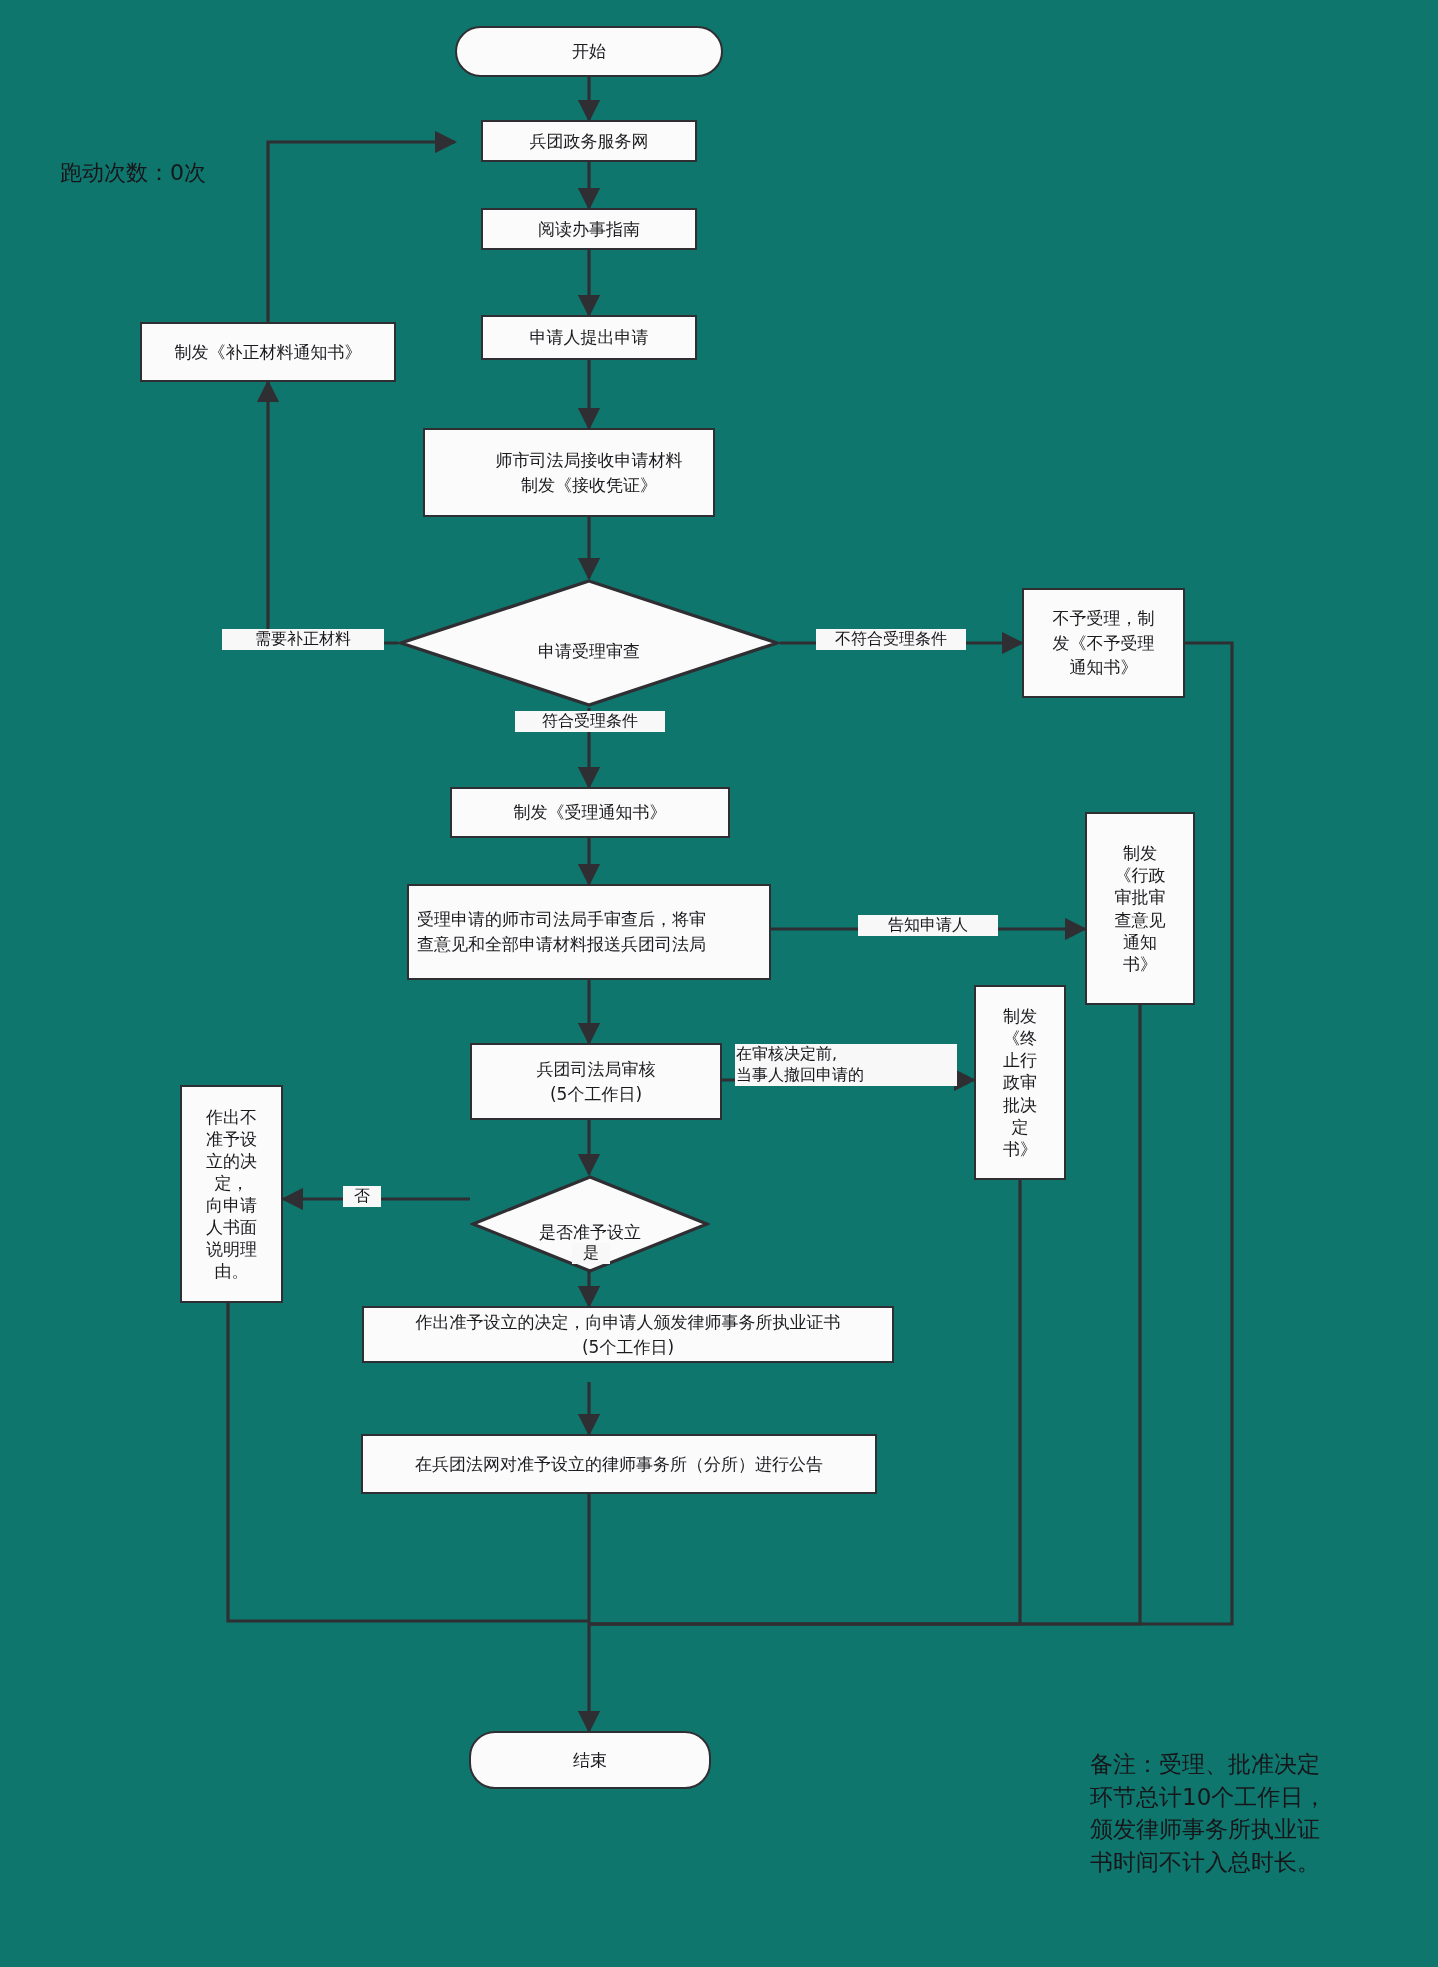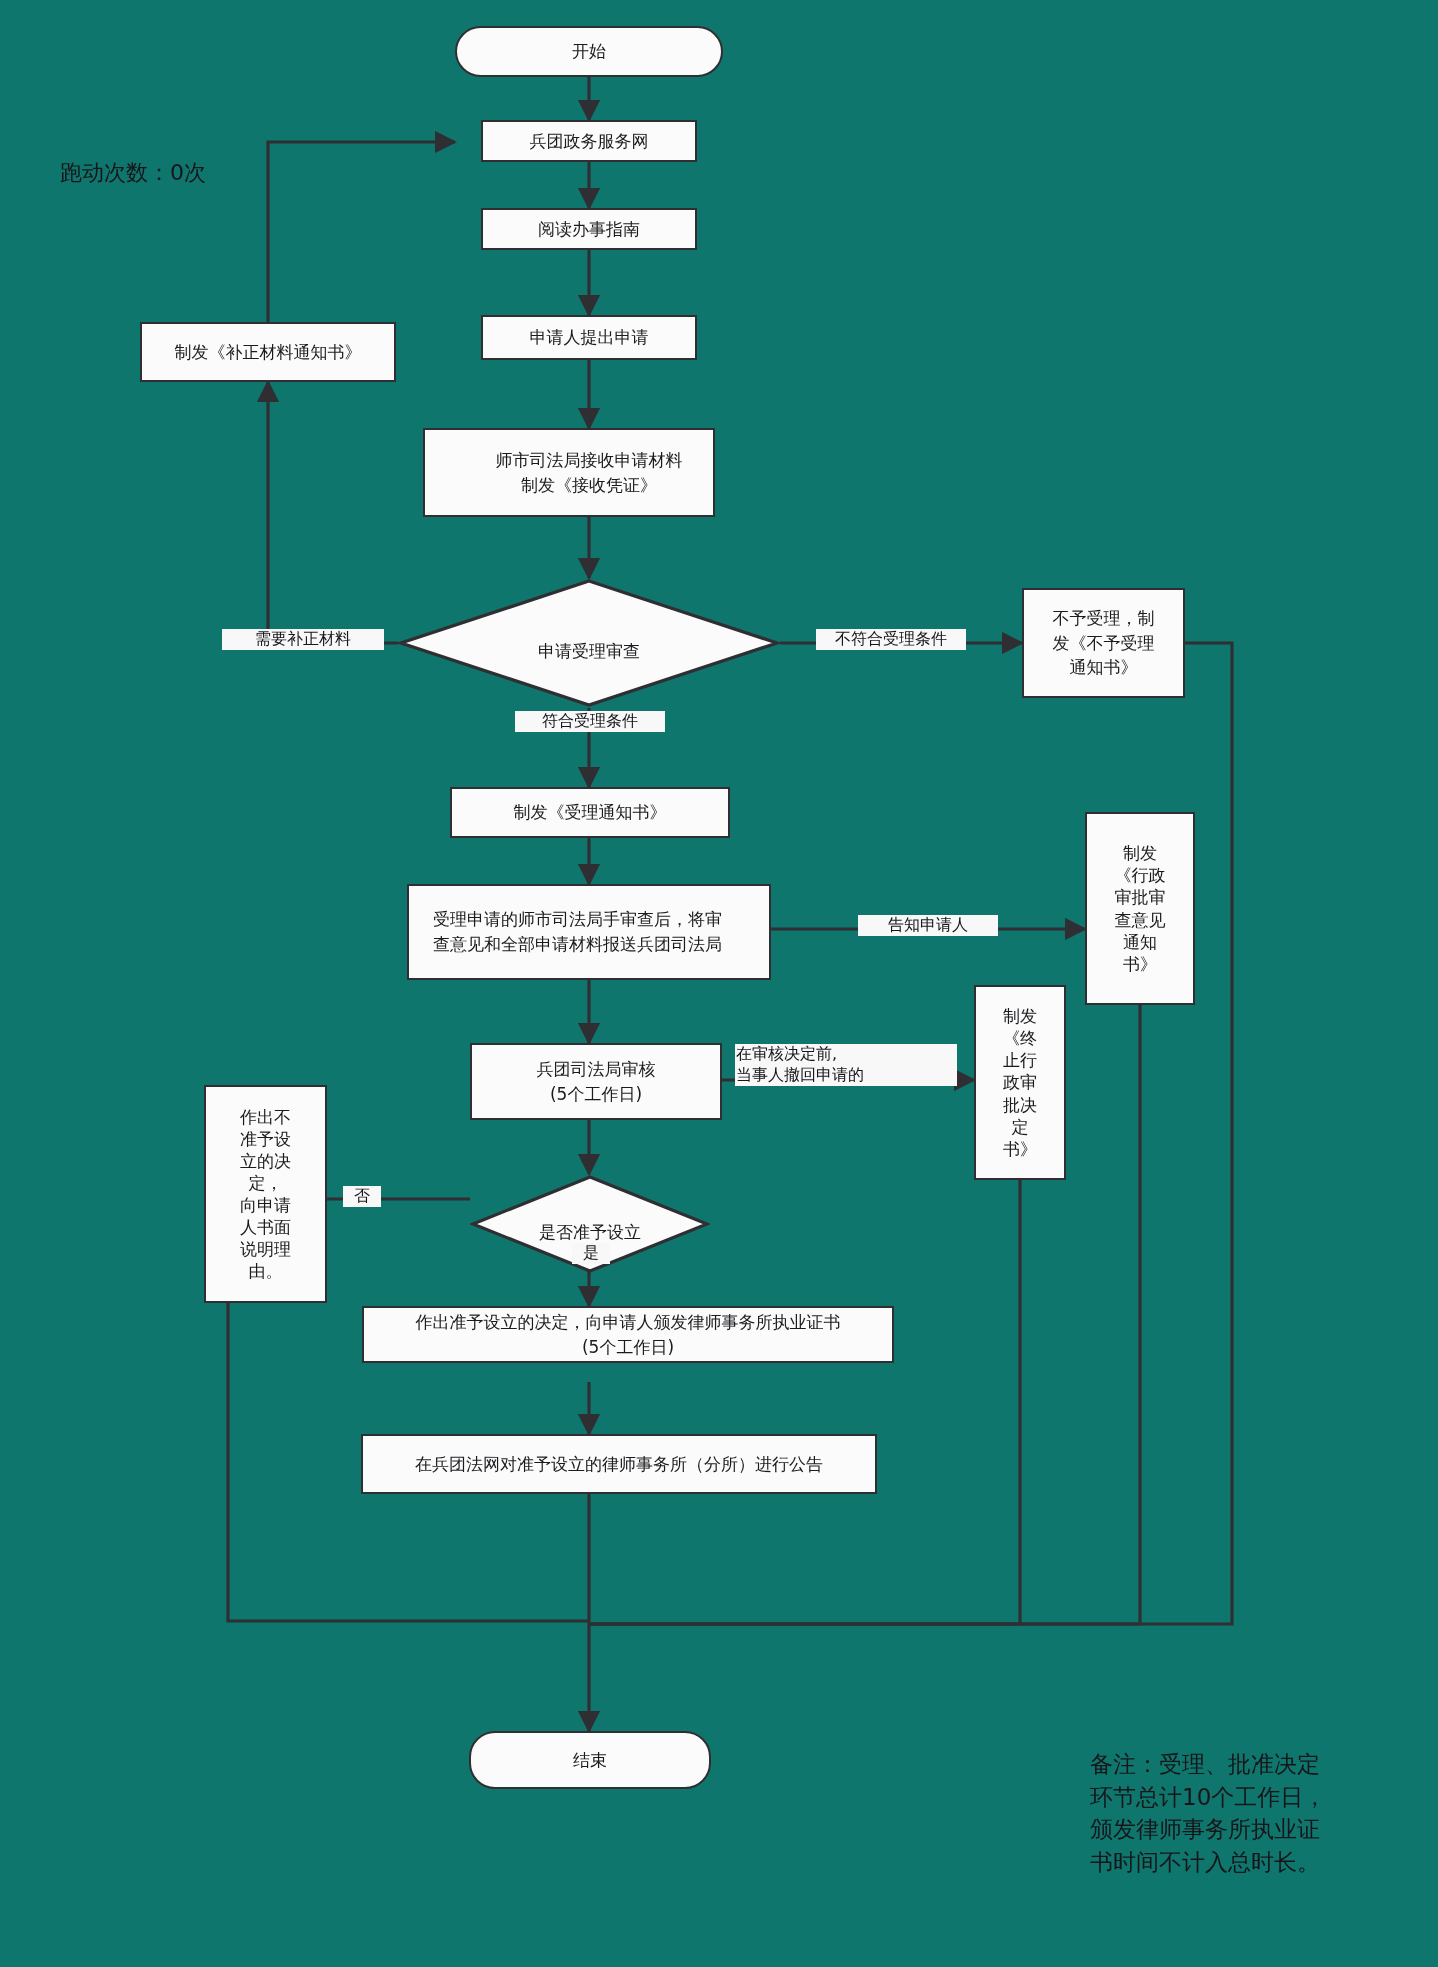--- a/index.html
+++ b/index.html
@@ -179,21 +179,21 @@
   <div class="node" style="left:1022px; top:588px; width:163px; height:110px; font-size:17px;">
     <span>不予受理，制
 发《不予受理
 通知书》</span>
   </div>
 
   <div class="node" style="left:450px; top:787px; width:280px; height:51px; font-size:17px;">
     <span>制发《受理通知书》</span>
   </div>
 
-  <div class="node" style="left:407px; top:884px; width:364px; height:96px; font-size:17px; text-align:left; justify-content:flex-start; padding-left:24px;">
+  <div class="node" style="left:407px; top:884px; width:364px; height:96px; font-size:17px; text-align:left; justify-content:flex-start; padding-left:8px;">
     <span>受理申请的师市司法局手审查后，将审
 查意见和全部申请材料报送兵团司法局</span>
   </div>
 
   <div class="node vertical-node" style="left:1085px; top:812px; width:110px; height:193px; font-size:17px;">
     <span>制发
 《行政
 审批审
 查意见
 通知
@@ -215,21 +215,21 @@
 书》</span>
   </div>
 
   <div class="diamond-wrap" style="left:470px; top:1174px; width:240px; height:100px;">
     <svg width="240" height="100" viewBox="0 0 240 100" xmlns="http://www.w3.org/2000/svg">
       <polygon points="120,3 237,50 120,97 3,50" fill="#fbfbfb" stroke="#2f2f33" stroke-width="3.2"></polygon>
     </svg>
     <div class="diamond-label" style="font-size:17px;">是否准予设立</div>
   </div>
 
-  <div class="node vertical-node" style="left:180px; top:1085px; width:123px; height:218px; font-size:17px;margin-left:24px;">
+  <div class="node vertical-node" style="left:180px; top:1085px; width:103px; height:218px; font-size:17px;">
     <span>作出不
 准予设
 立的决
 定，
 向申请
 人书面
 说明理
 由。</span>
   </div>
 

